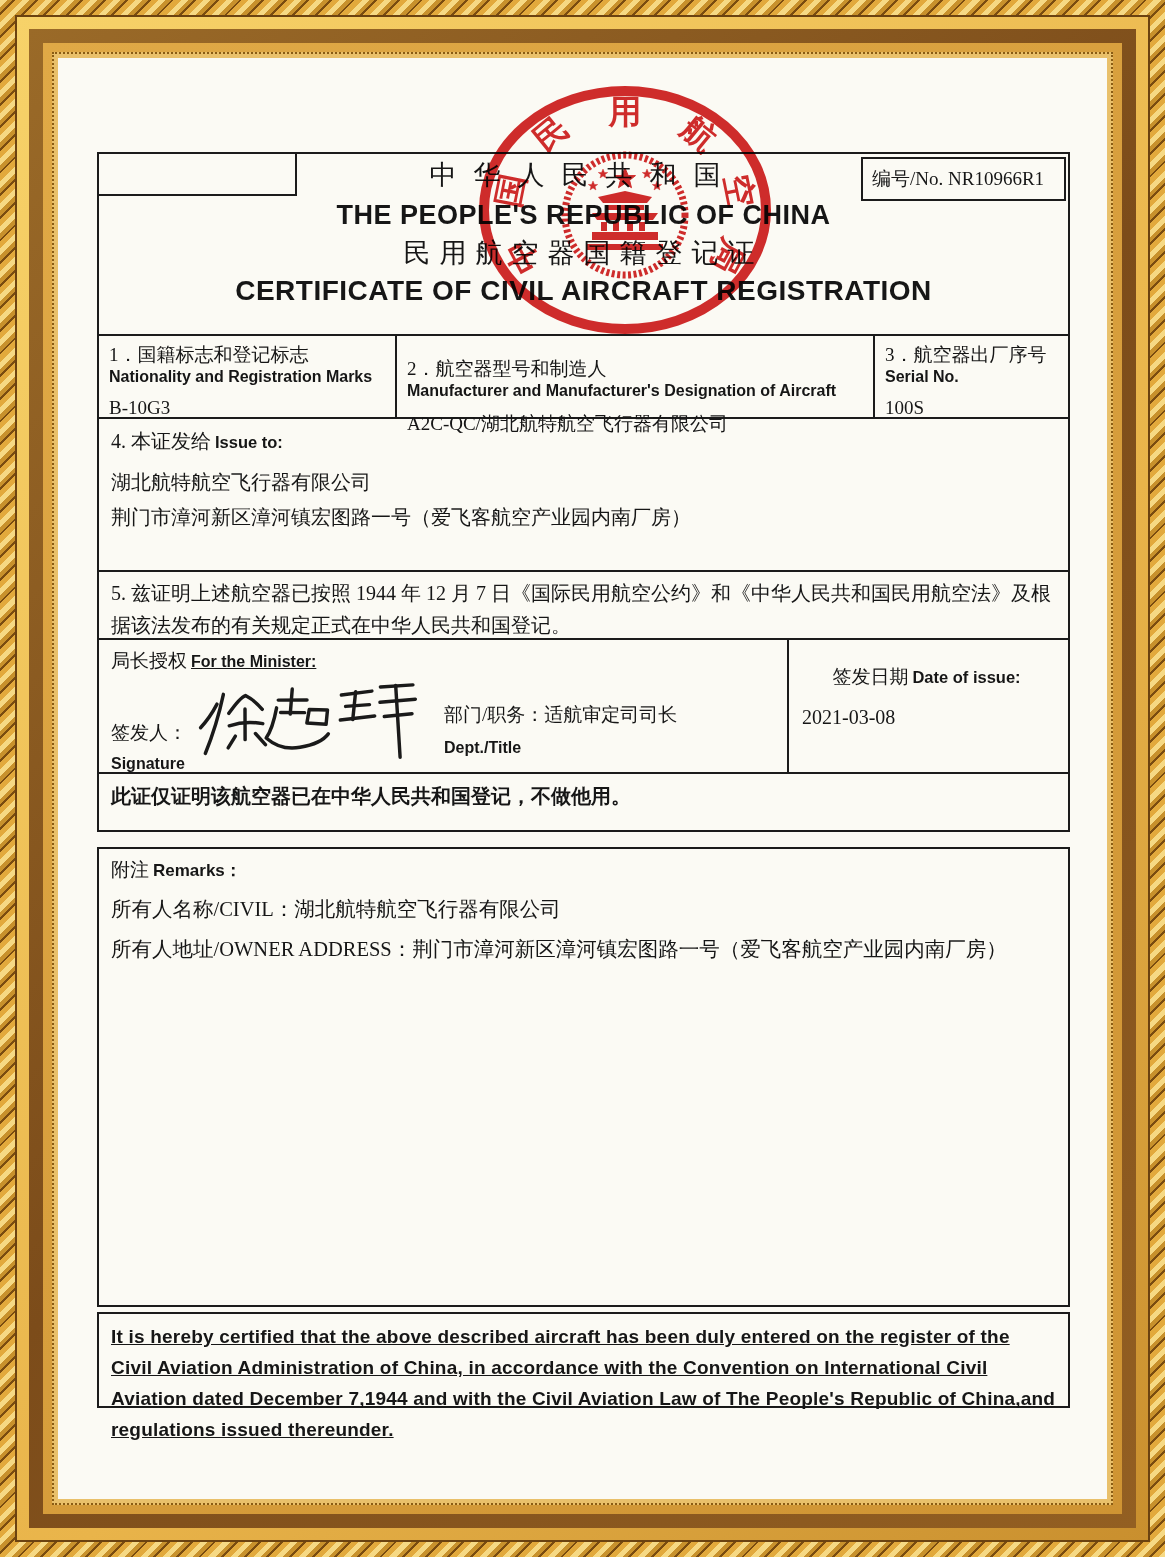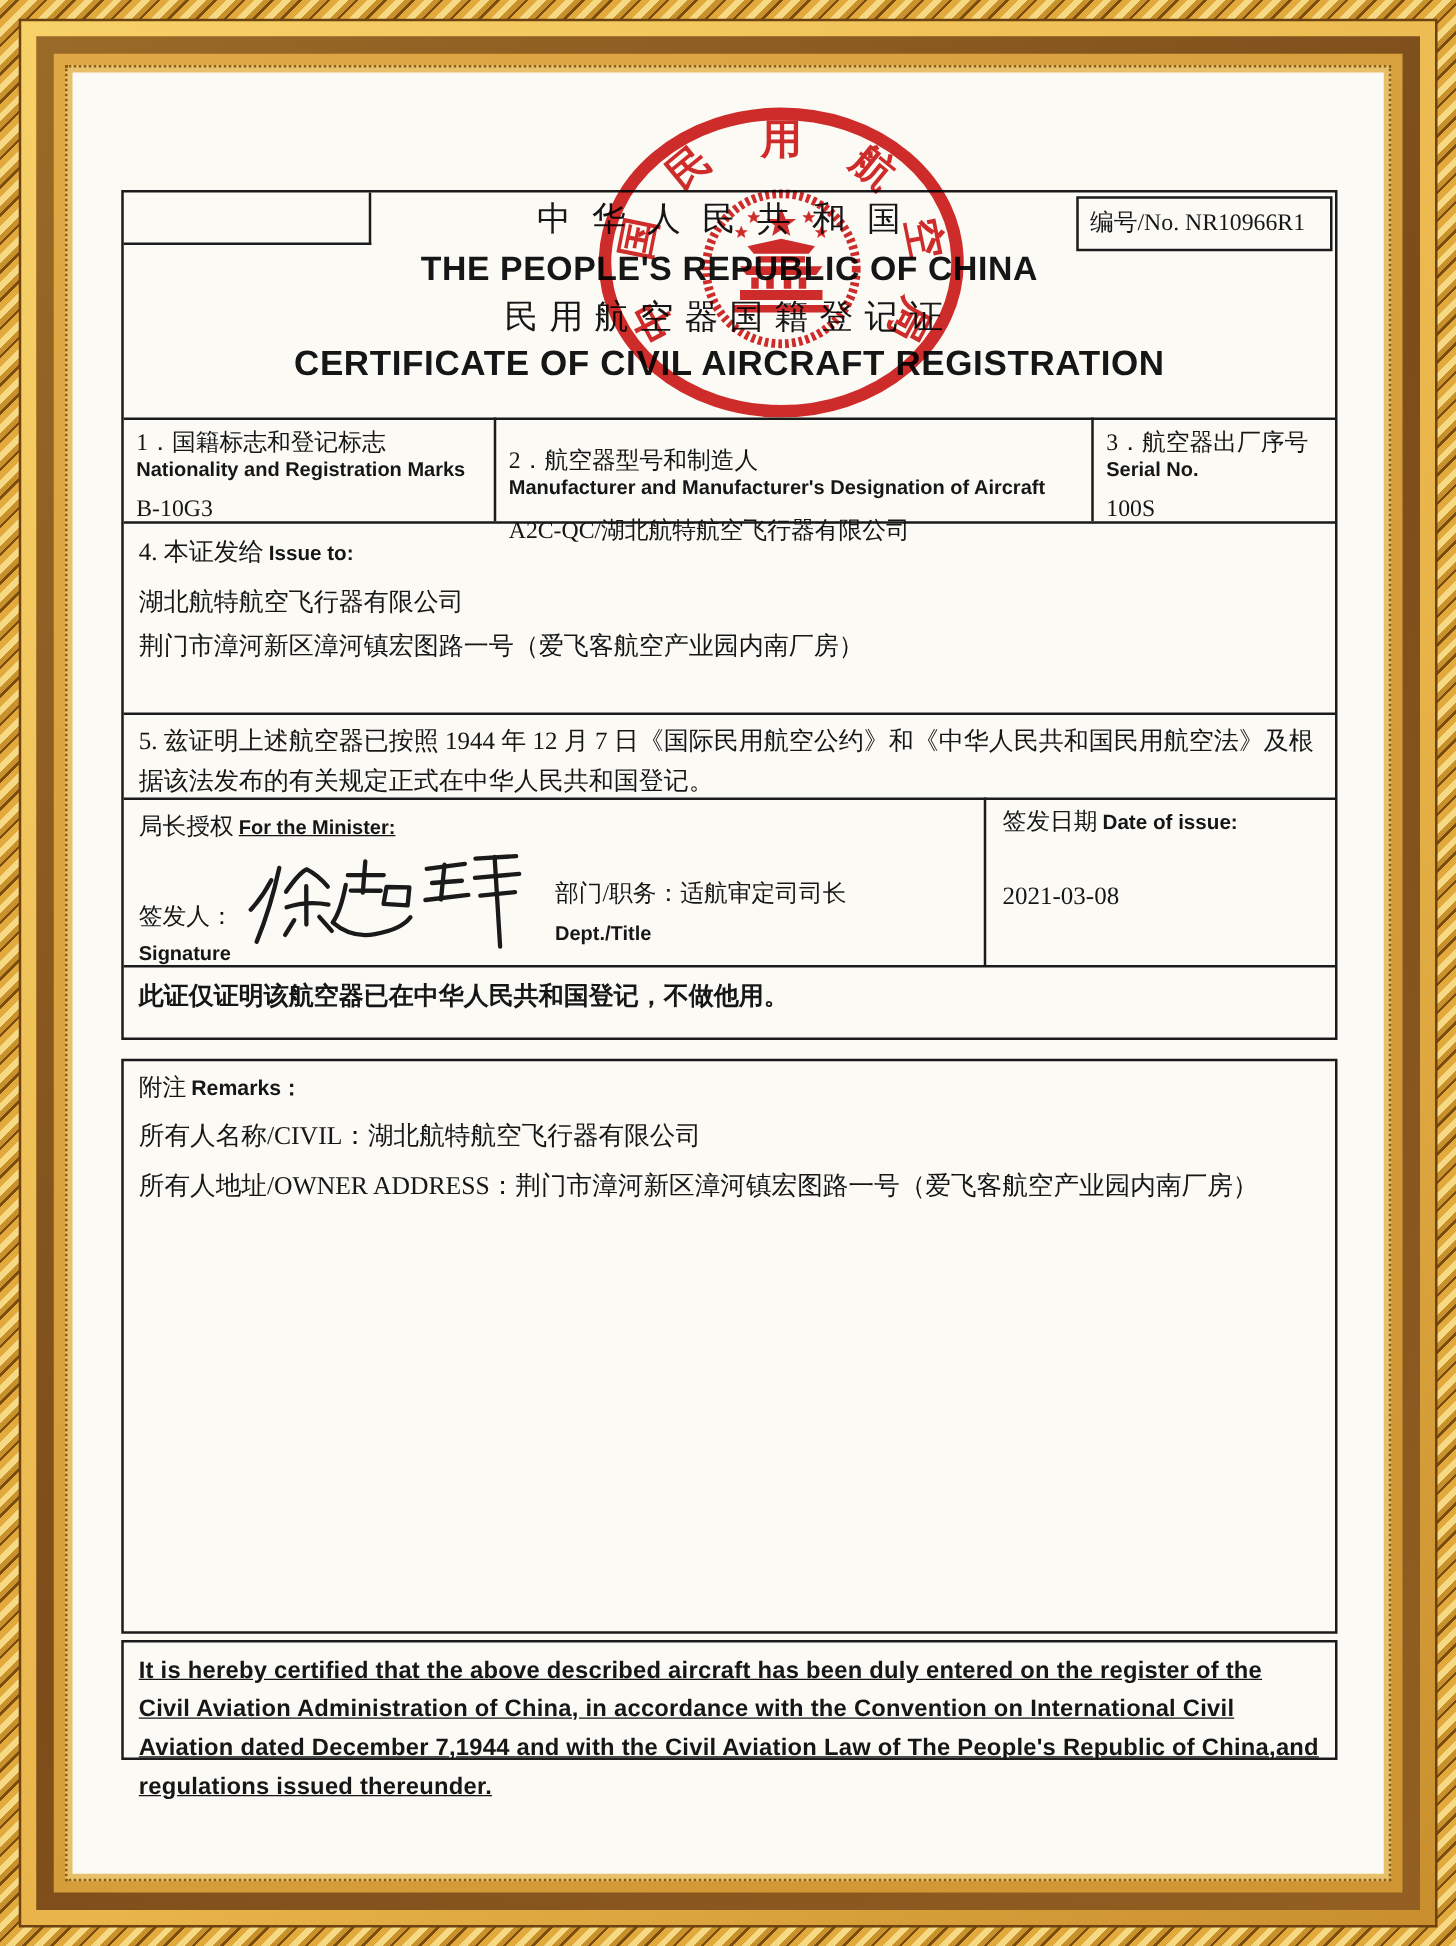--- a/index.html
+++ b/index.html
@@ -151,21 +151,21 @@
             <path d="M202,43 L231,41"></path>
           </g>
         </svg>
         <div class="abs" style="left:345px;top:62px;">
           <div class="cn" style="font-size:19px;">部门/职务：适航审定司司长</div>
           <div class="en" style="font-size:16px;margin-top:11px;">Dept./Title</div>
         </div>
       </div>
 
       <div class="abs" style="left:690px;top:486px;width:275px;height:132px;">
-        <div style="padding:4px 13px;">
+        <div style="padding:24px 13px;text-align:center;">
           <span class="cn" style="font-size:19px;">签发日期</span>
           <span class="en" style="font-size:16.5px;">Date of issue:</span>
         </div>
         <div class="abs cn" style="left:13px;top:66px;font-size:20px;">2021-03-08</div>
       </div>
 
       <div class="abs cn" style="left:0;top:620px;width:941px;padding:9px 12px;font-size:20px;font-weight:bold;">此证仅证明该航空器已在中华人民共和国登记，不做他用。</div>
     </div>
 
     <div class="box" style="left:39px;top:789px;width:969px;height:456px;">

